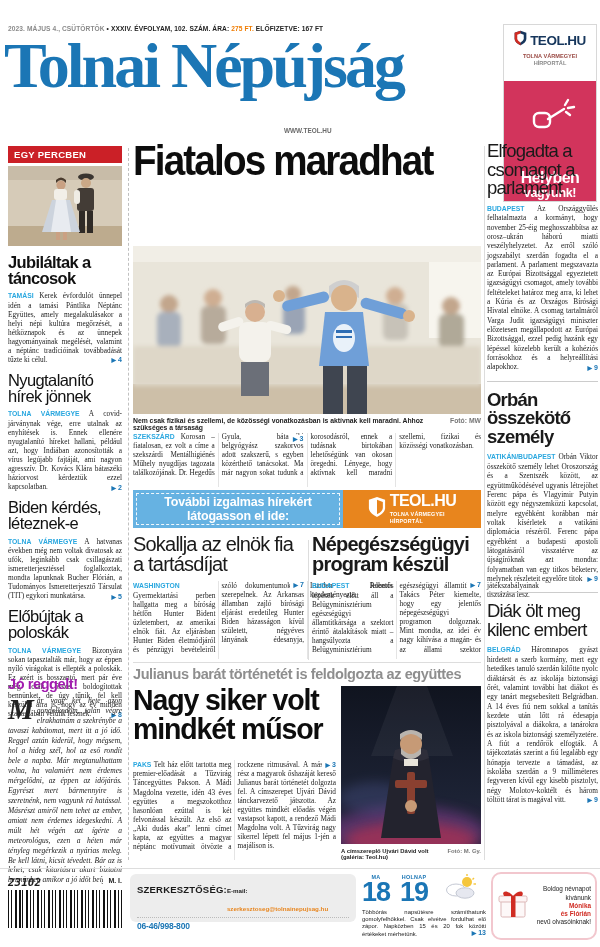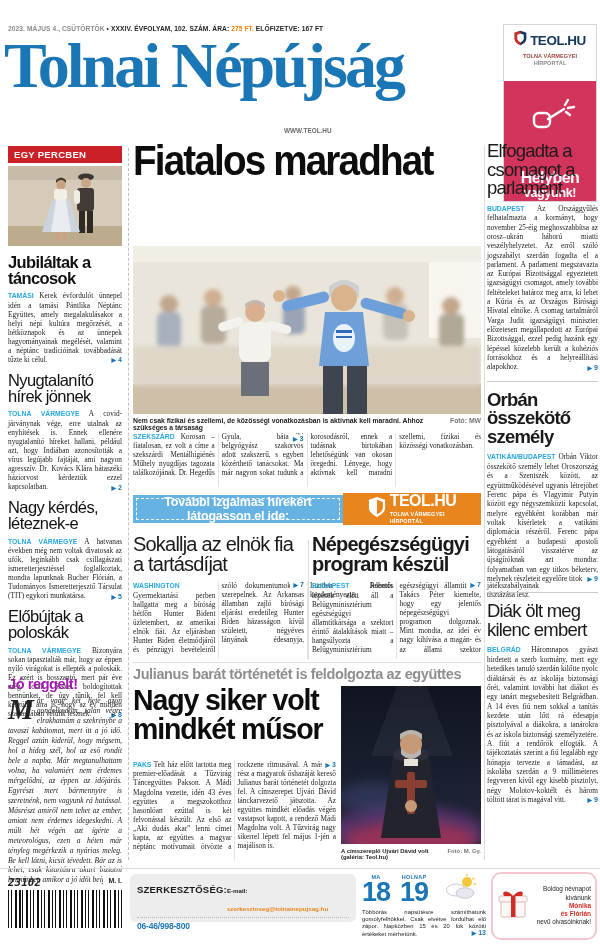--- a/index.html
+++ b/index.html
@@ -77,21 +77,21 @@
   #main-headline .cond{display:inline-block;transform:scaleX(.92);transform-origin:0 50%;white-space:nowrap;}
   #main-photo{position:absolute;left:133px;top:246px;width:348px;height:168px;line-height:0;}
   #main-caption{position:absolute;left:133px;top:417px;width:348px;display:flex;
                 justify-content:space-between;font-size:6.8px;font-weight:bold;color:#222;}
   #main-caption .credit{color:#777;flex:none;padding-left:8px;}
   #main-article{position:absolute;left:133px;top:433px;width:348px;height:54px;
                 column-count:4;column-gap:7px;column-rule:1px solid #e4e4e4;}
   #main-article .body-text{font-size:7.2px;}
 
   
-  #promo{position:absolute;left:133px;top:490px;width:348px;height:38px;display:flex;align-items:center;}
+  #promo{position:absolute;left:133px;top:490px;width:348px;height:38px;display:flex;}
   #promo .blue{flex:1;background:#66b2e2;position:relative;display:flex;flex-direction:column;
                align-items:center;justify-content:center;}
   #promo .blue .dash{position:absolute;inset:3px;border:1px dashed #ffffff;opacity:.9;}
   #promo .blue .l1{color:#fff;font-weight:bold;font-size:12.5px;letter-spacing:-.2px;line-height:1.15;}
   #promo .blue .l2{color:#fff;font-weight:bold;font-size:12.5px;letter-spacing:-.2px;line-height:1.15;}
   #promo .orange{width:138px;background:#e8851d;display:flex;align-items:center;justify-content:center;gap:4px;}
   #promo .orange .txt{text-align:left;}
   #promo .orange .brand{color:#fff;font-weight:bold;font-size:16px;letter-spacing:-.5px;line-height:1;}
   #promo .orange .sub{color:#fff;font-size:5.4px;font-weight:bold;letter-spacing:.2px;margin-top:2px;line-height:1.3;}
 
@@ -241,21 +241,21 @@
     <div class="teaser">
       <div class="t-head">Nyugtalanító hírek jönnek</div>
       <div class="body-text">
         <span class="kicker">TOLNA VÁRMEGYE</span>
         <span>A covid-járványnak vége, erre utalnak az enyhítések is. Ennek ellenére nyugtalanító híreket hallani, például azt, hogy Indiában azonosították a vírus legújabb fajtáját, ami nagyon agresszív. Dr. Kovács Klára bátaszéki háziorvost kérdeztük ezzel kapcsolatban.</span>
         <span class="pref"><span class="tri">▶</span> <span>2</span></span>
       </div>
     </div>
 
     <div class="teaser">
-      <div class="t-head">Nagy kérdés, léteznek-e</div>
+      <div class="t-head">Biden kérdés, léteznek-e</div>
       <div class="body-text">
         <span class="kicker">TOLNA VÁRMEGYE</span>
         <span>A hatvanas években még nem voltak divatosak az ufók, leginkább csak csillagászati ismeretterjesztéssel foglalkoztak, mondta lapunknak Bucher Flórián, a Tudományos Ismeretterjesztő Társulat (TIT) egykori munkatársa.</span>
         <span class="pref"><span class="tri">▶</span> <span>5</span></span>
       </div>
     </div>
 
     <div class="teaser">
       <div class="t-head">Előbújtak a poloskák</div>
       <div class="body-text">

